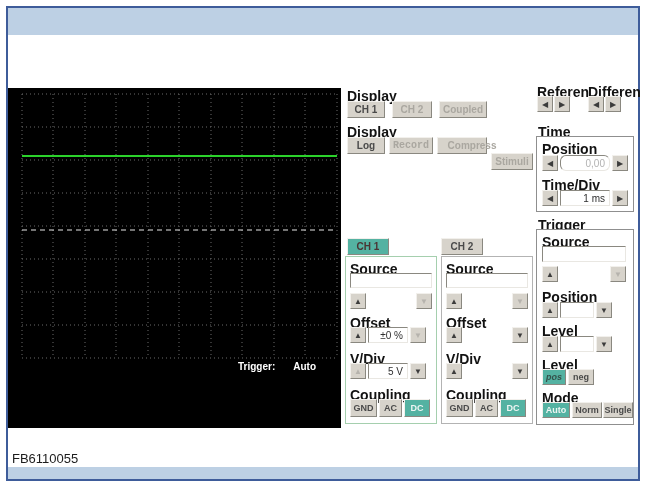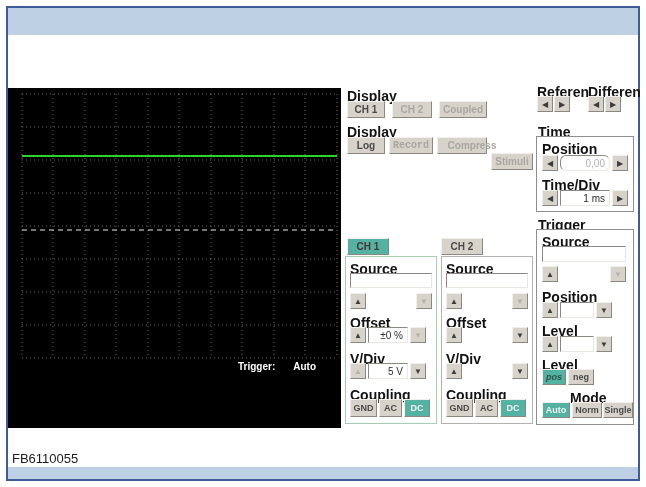--- a/index.html
+++ b/index.html
@@ -145,21 +145,21 @@
   <div class="arw" style="left:542px;top:336px;">
       <span>▲</span>
     </div>
   <div class="val" style="left:560px;top:336px;width:34px;height:16px;"></div>
   <div class="arw" style="left:596px;top:336px;">
       <span>▼</span>
     </div>
   <div class="lbl" style="left:542px;top:357px;">Level</div>
   <div class="btn teal t-dark sm" style="left:542px;top:369px;width:24px;height:16px;">pos</div>
   <div class="btn sm" style="left:568px;top:369px;width:26px;height:16px;">neg</div>
-  <div class="lbl" style="left:570px;top:390px;">Mode</div>
+  <div class="lbl" style="left:534px;top:390px;padding-left:8px;">Mode</div>
   <div class="btn teal t-light sm" style="left:542px;top:402px;width:28px;height:16px;">Auto</div>
   <div class="btn sm" style="left:572px;top:402px;width:30px;height:16px;">Norm</div>
   <div class="btn sm" style="left:603px;top:402px;width:30px;height:16px;">Single</div>
 
   <div class="btn teal t-maroon" style="left:347px;top:238px;width:42px;height:17px;">CH 1</div>
   <div class="btn" style="left:441px;top:238px;width:42px;height:17px;">CH 2</div>
 
   <div class="panel-ch1" style="left:345px;top:256px;width:92px;height:168px;"></div>
   <div class="lbl" style="left:350px;top:261px;">Source</div>
   <div class="input" style="left:350px;top:273px;width:82px;height:15px;"></div>

